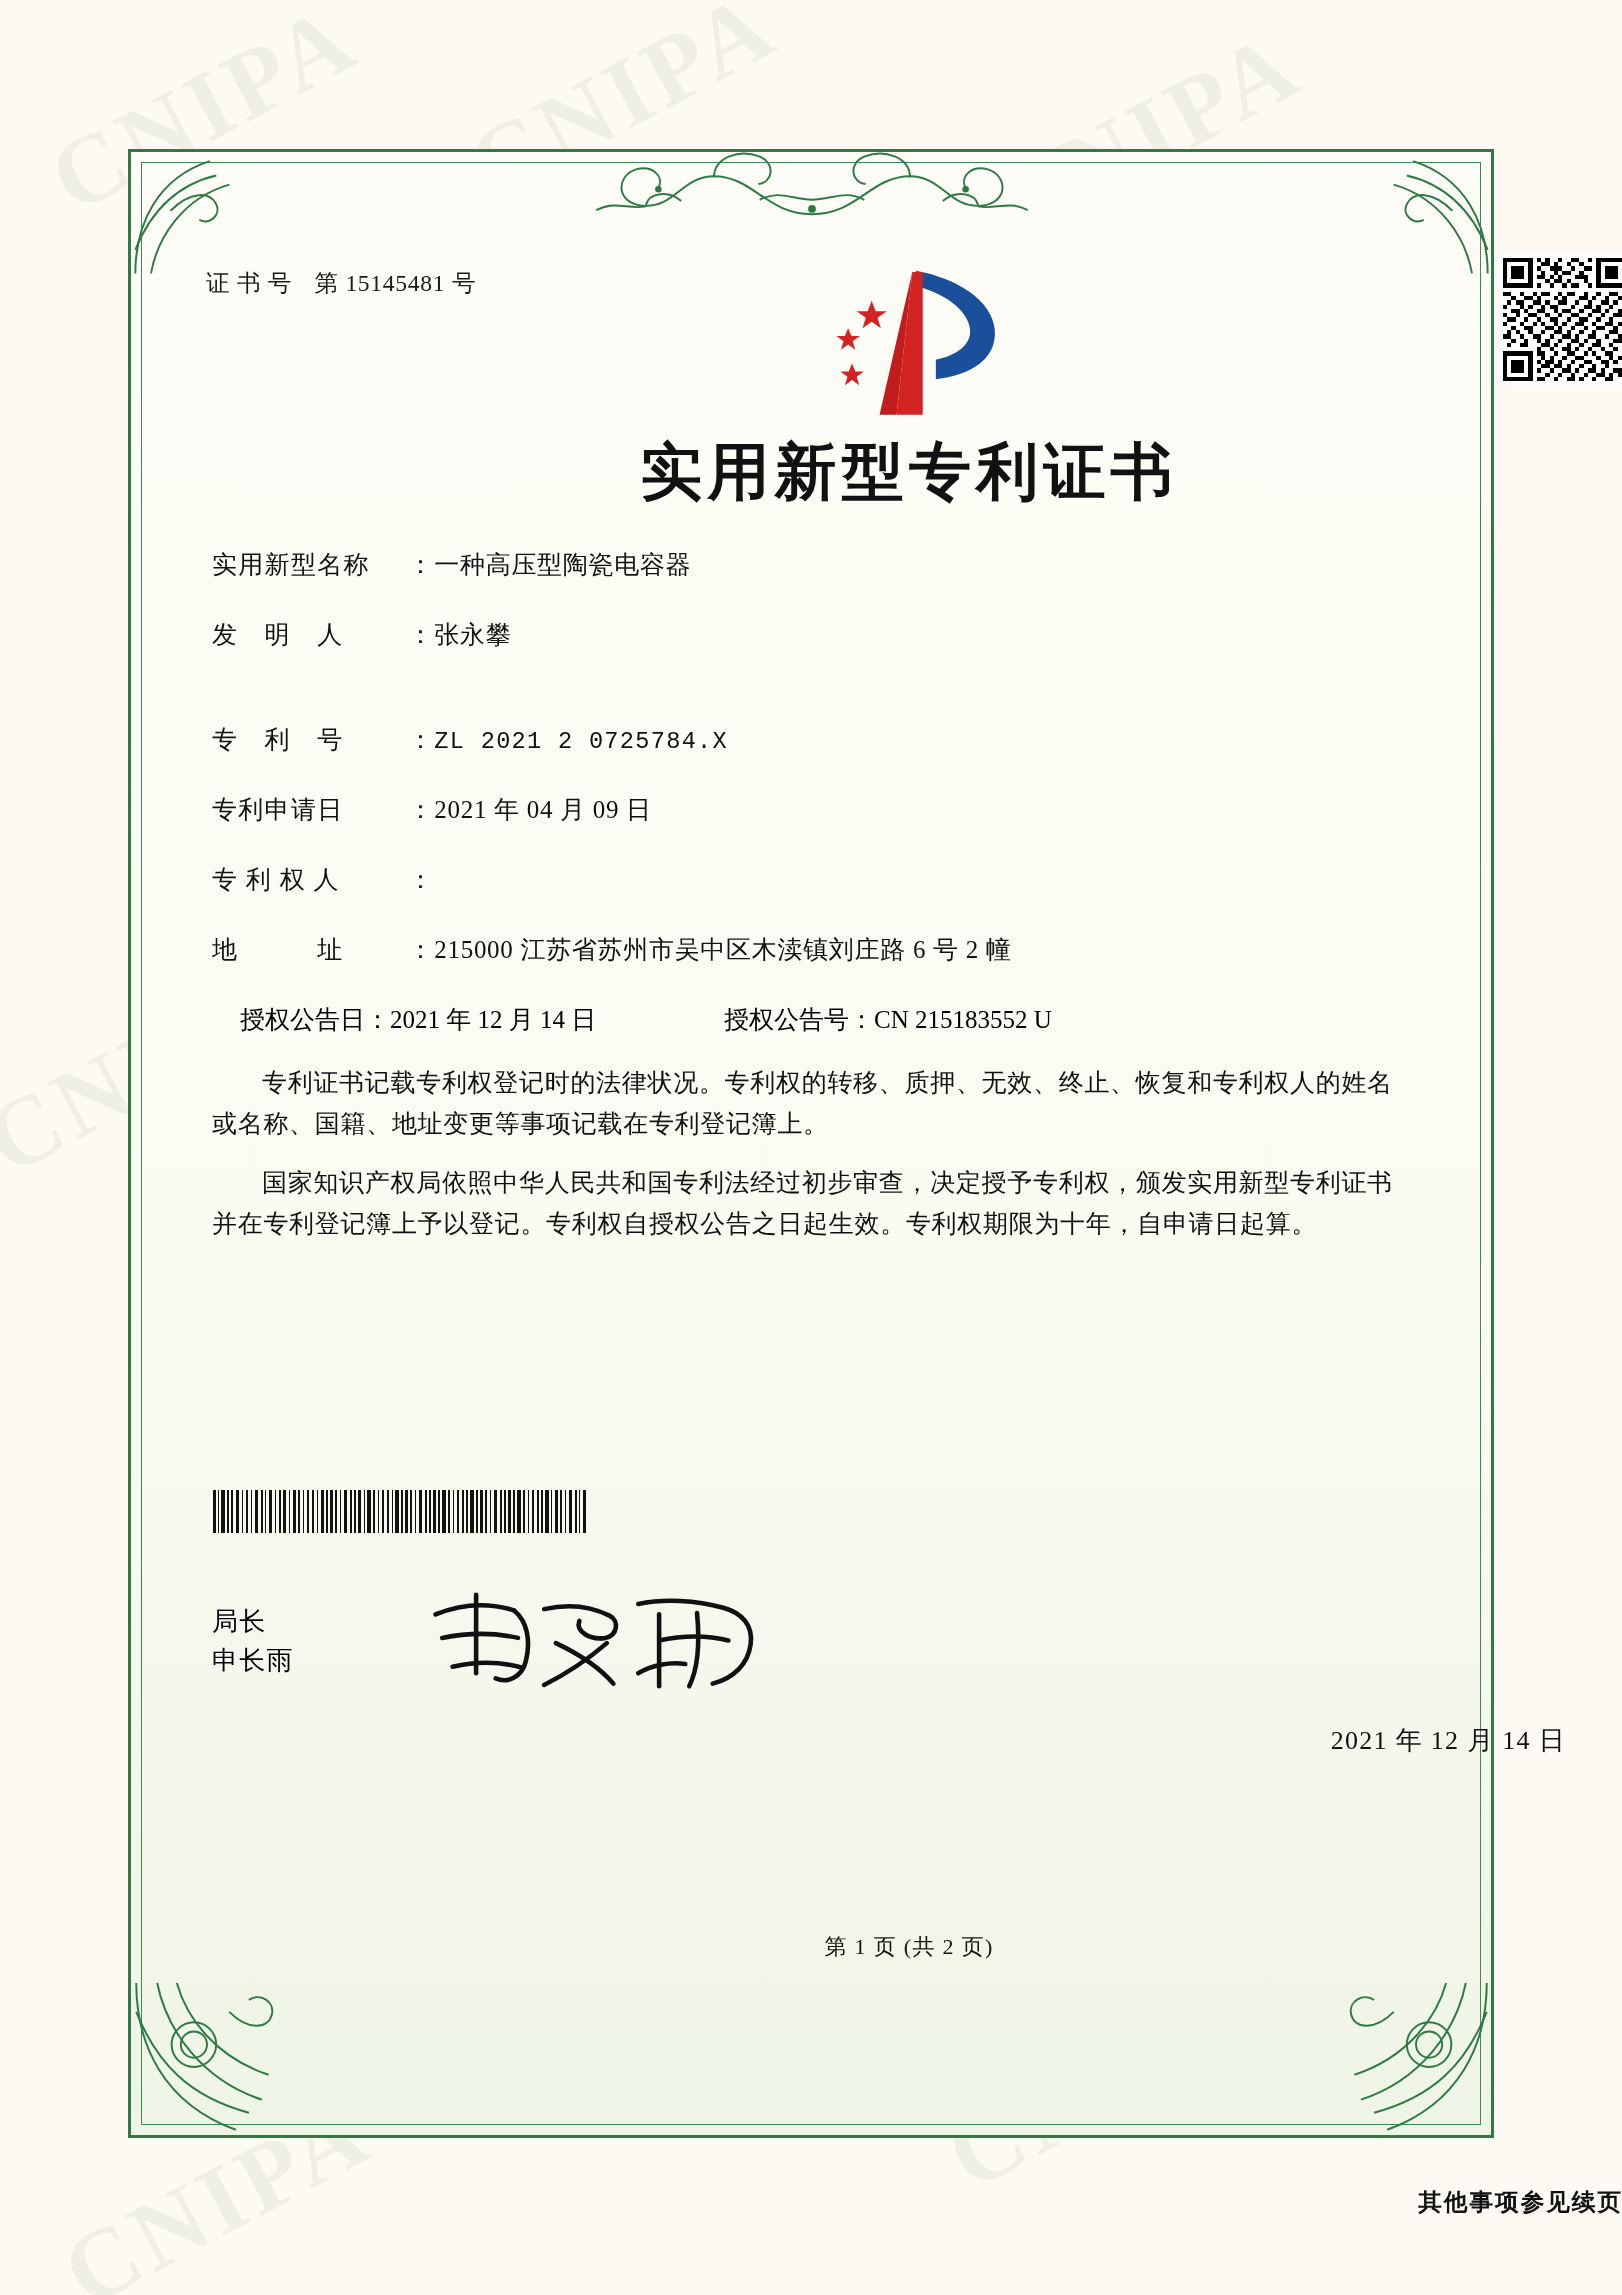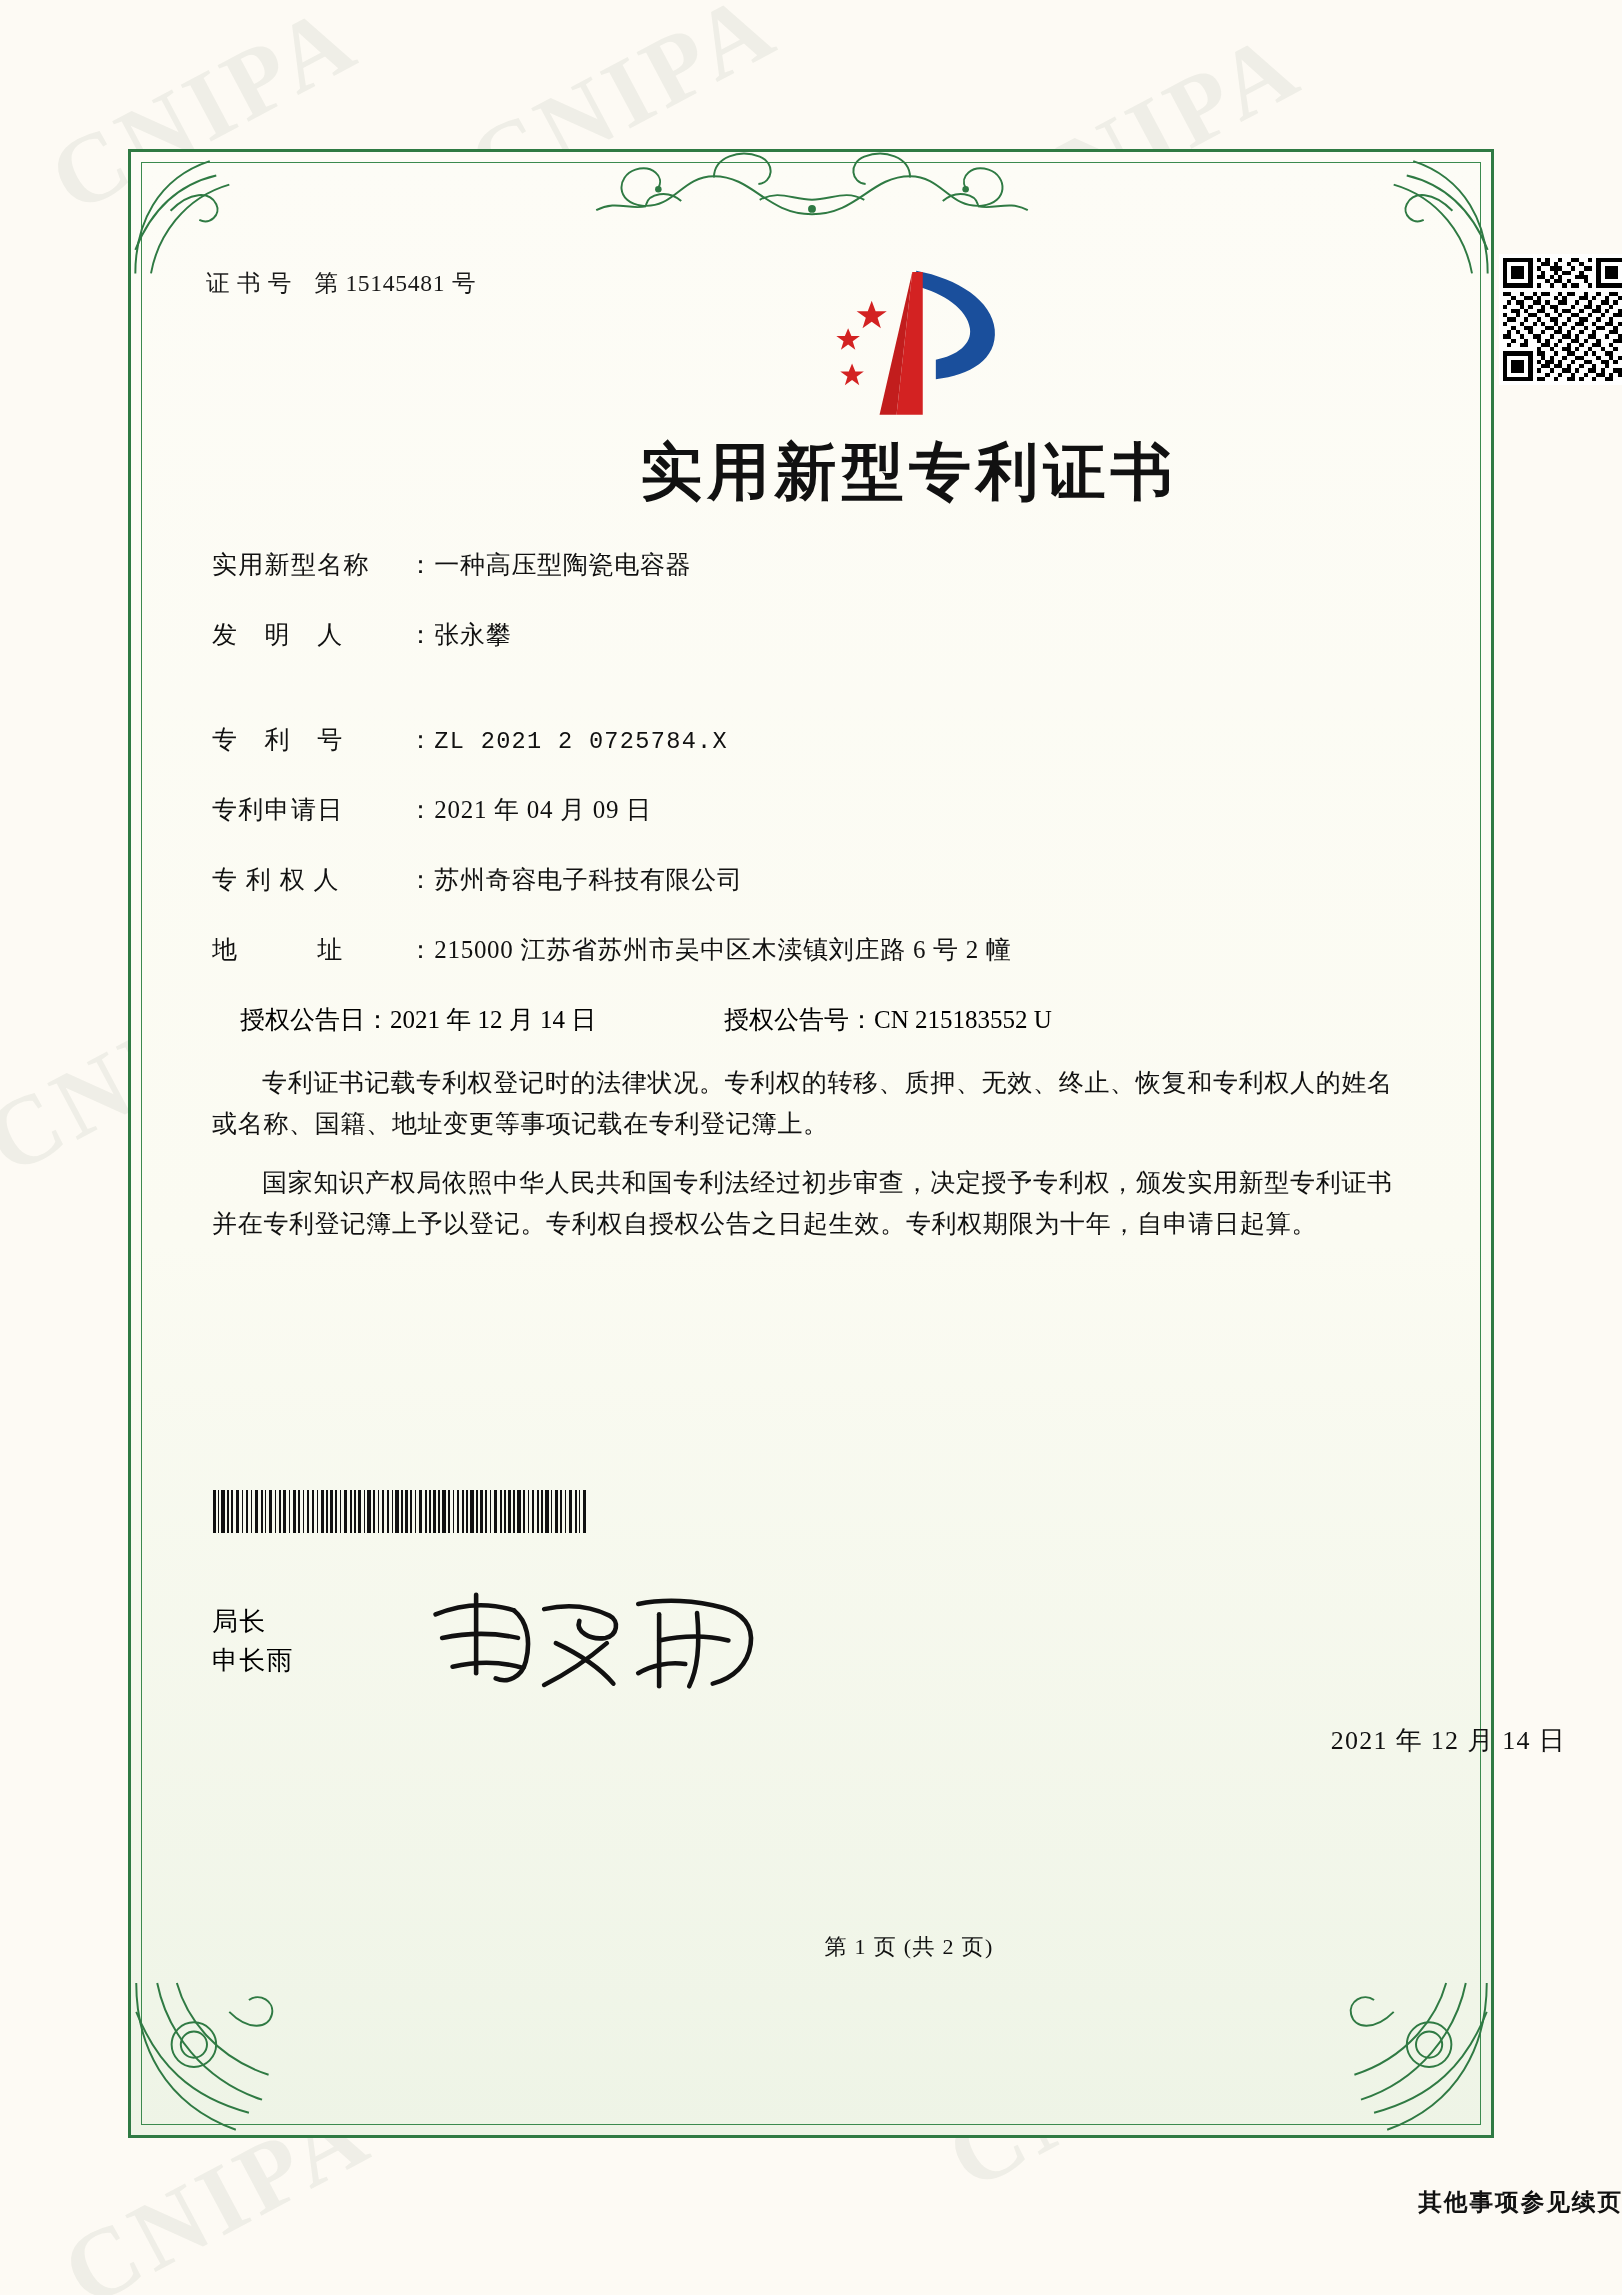--- a/index.html
+++ b/index.html
@@ -593,21 +593,20 @@
 
       <div class="field-row">
         <div class="field-label">专利申请日</div>
         <div class="field-colon">：</div>
         <div class="field-value">2021 年 04 月 09 日</div>
       </div>
 
       <div class="field-row">
         <div class="field-label">专 利 权 人</div>
         <div class="field-colon">：</div>
-        <div class="field-value">苏州奇容电子科技有限公司</div>
       </div>
 
       <div class="field-row">
         <div class="field-label">地　　　址</div>
         <div class="field-colon">：</div>
         <div class="field-value">215000 江苏省苏州市吴中区木渎镇刘庄路 6 号 2 幢</div>
       </div>
 
       <div class="pub-row">
         <div class="pub-left">

